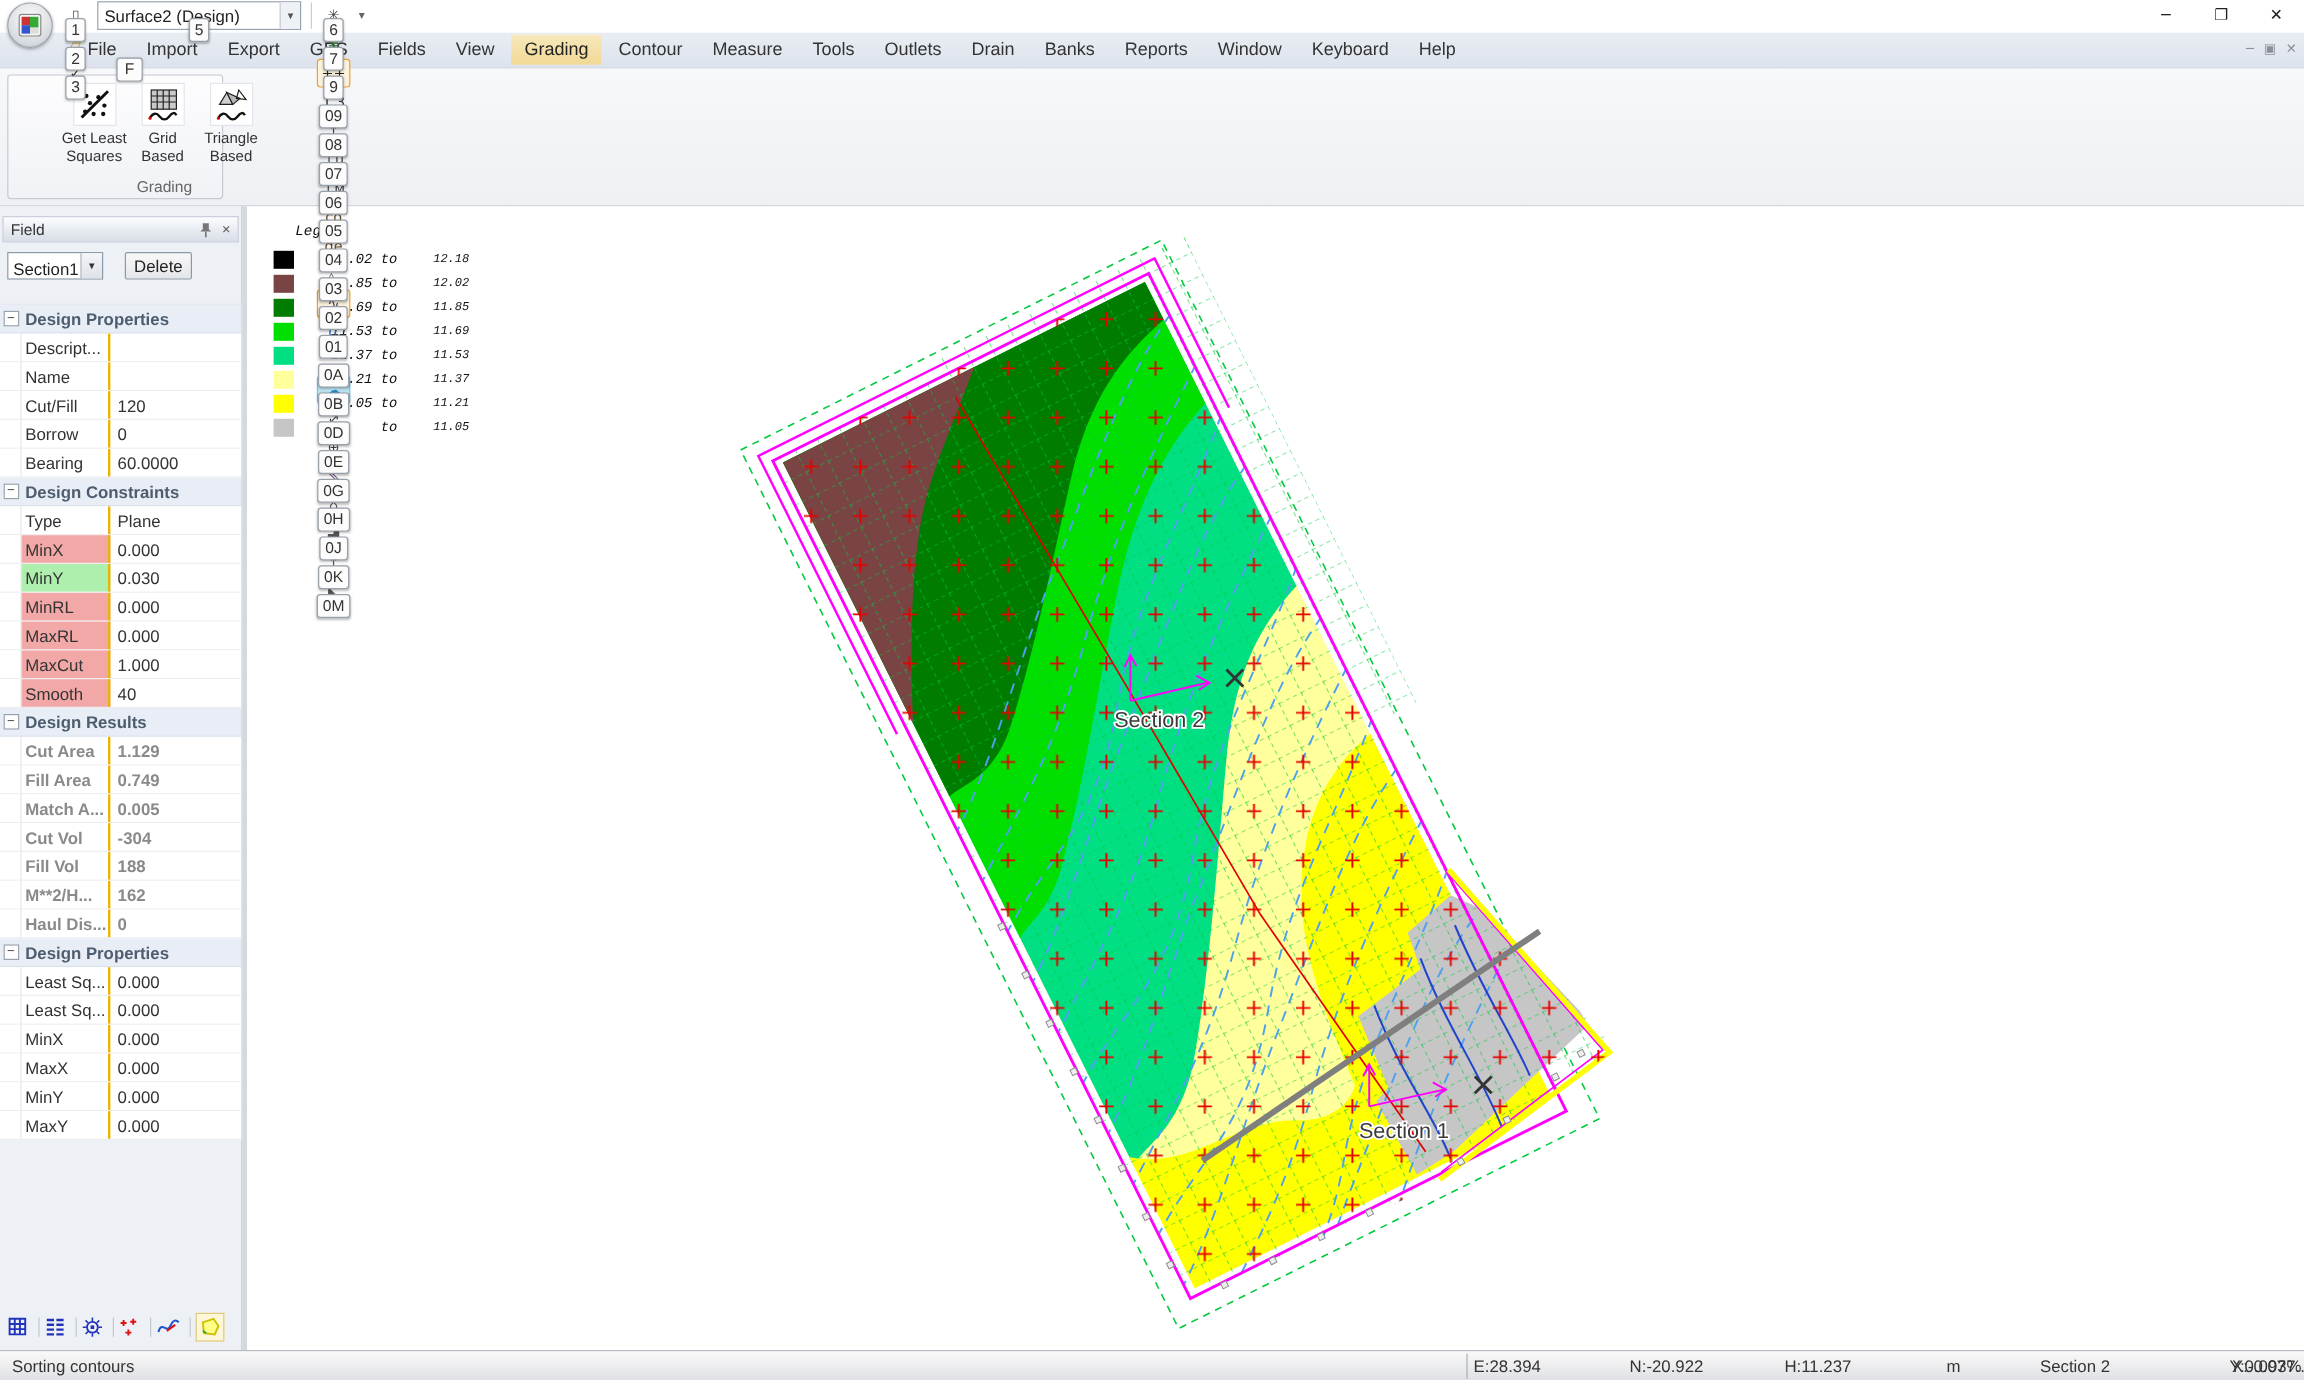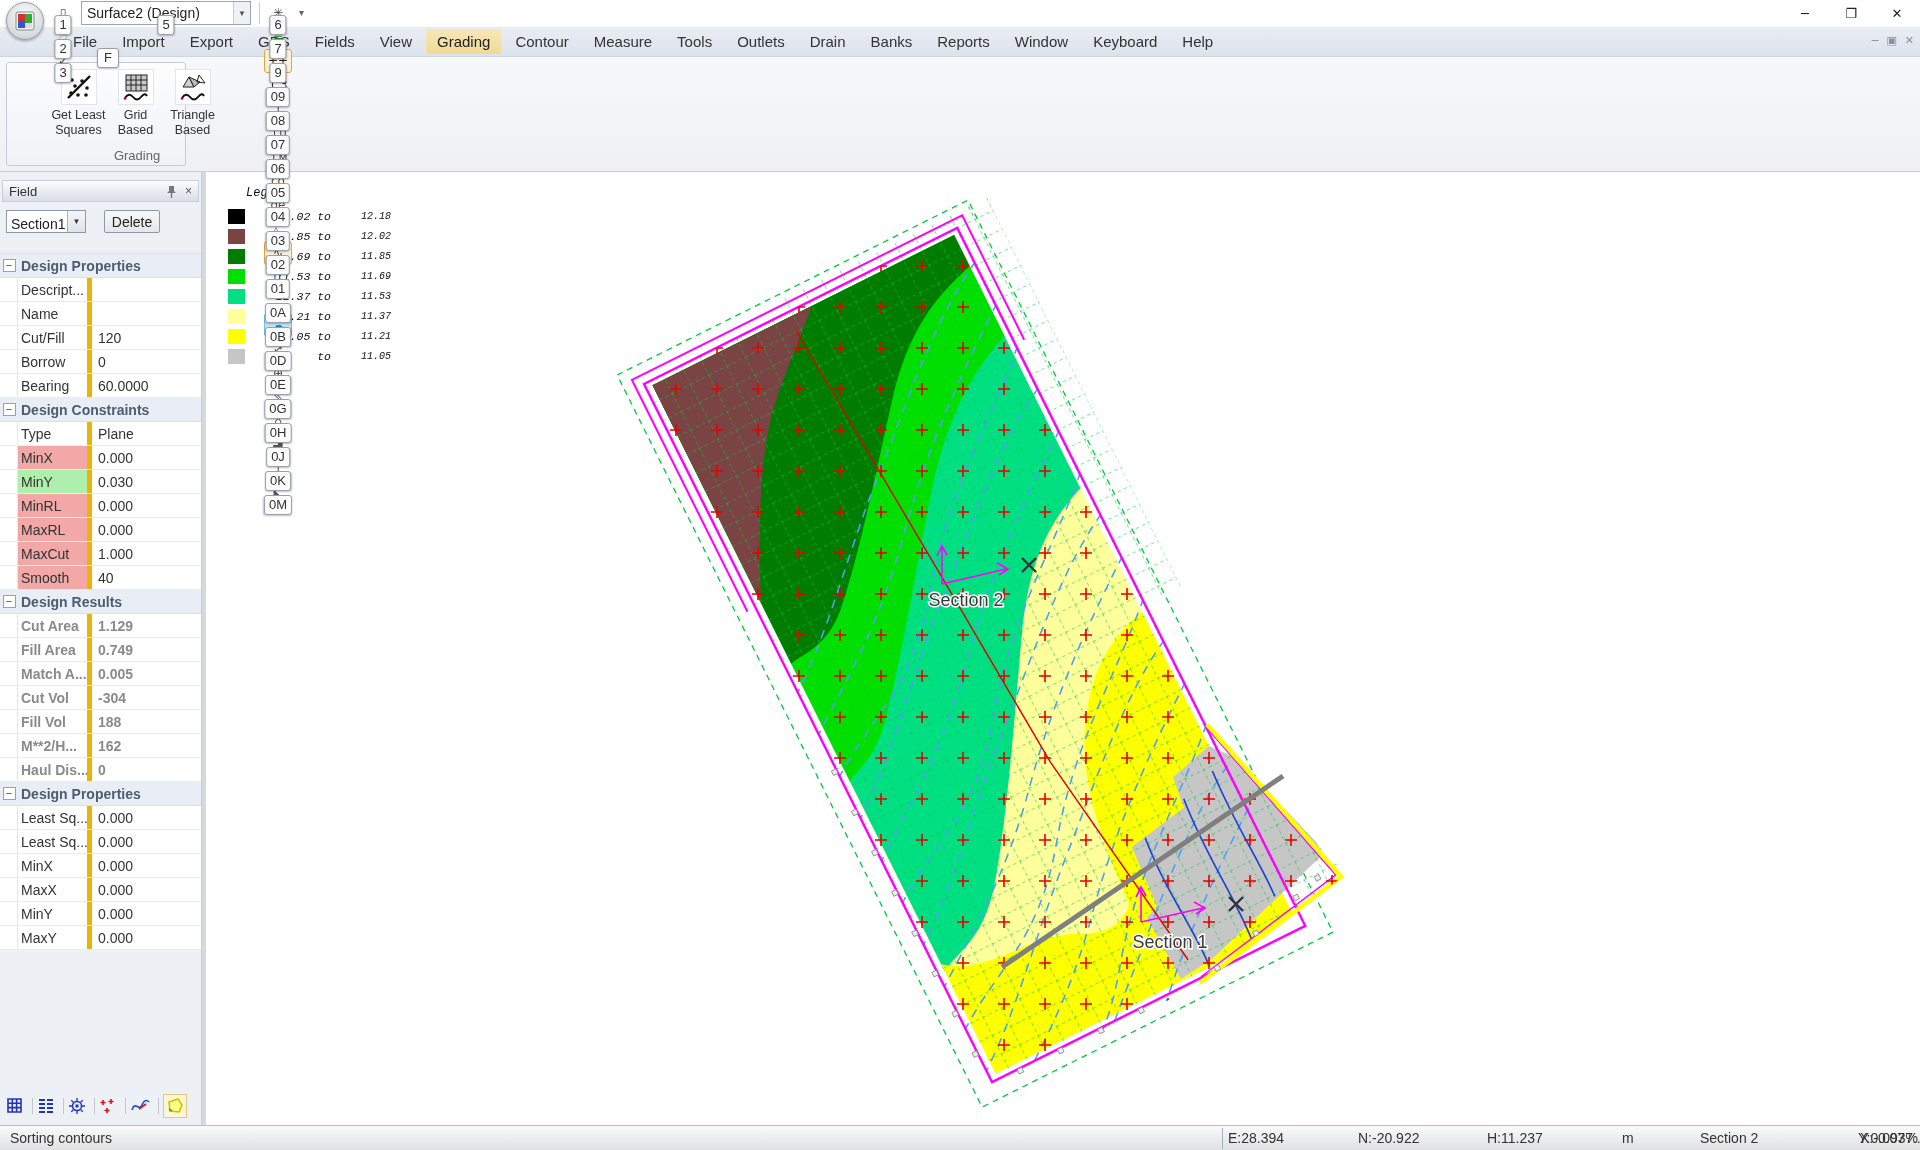--- a/index.html
+++ b/index.html
@@ -74,21 +74,21 @@
                   display:flex; align-items:center; justify-content:center; font-size:8px; color:#333; }
   .btn-delete { margin-left:18px; width:56px; height:23px; background:linear-gradient(#f8f8f8,#e4e6ea);
                 border:1px solid #8d99a8; border-radius:2px; font-size:14px; color:#222;
                 display:flex; align-items:center; justify-content:center; }
   .pgrid { margin-top:16px; background:#fff; border-top:1px solid #dfe2e8; }
   .pgr { display:flex; height:24px; align-items:center; border-bottom:1px solid #ededf0; background:#fff; font-size:14px; color:#333; }
   .pg-gutter { width:18px; height:100%; display:flex; align-items:center; justify-content:center; border-right:1px solid #e6e6ea; }
   .pg-collapse { width:13px; height:13px; border:1px solid #98a2ad; background:#fff; font-size:11px; line-height:11px;
                  text-align:center; color:#444; visibility:hidden; }
   .pg-label { width:74px; height:100%; display:flex; align-items:center; padding-left:3px;
-              border-right:5px solid #eab308; overflow:hidden; white-space:nowrap; }
+              border-right:2px solid #eab308; overflow:hidden; white-space:nowrap; }
   .pg-value { flex:1; padding-left:6px; overflow:hidden; white-space:nowrap; }
   .pgr.sec { background:#e9eef6; border-bottom:1px solid #d9e0ea; }
   .pgr.sec .pg-collapse { visibility:visible; }
   .pgr.sec .pg-gutter { border-right:none; }
   .pgr.sec .pg-label { font-weight:bold; color:#4d5d70; width:auto; border-right:none; }
   .pgr.dim .pg-label, .pgr.dim .pg-value { color:#8a8a8a;font-weight:bold; }
   .panel-footer { position:absolute; bottom:4px; left:0; width:100%; height:30px; display:flex; align-items:center; padding-left:6px; }
   .pficon { margin-right:4px; display:flex; align-items:center; }
   .pfsep { width:1px; height:16px; background:#c2c7cf; margin:0 4px; }
   .pficon.hl { background:#fdf6d8; border:1px solid #e0c97f; padding:2px; }

